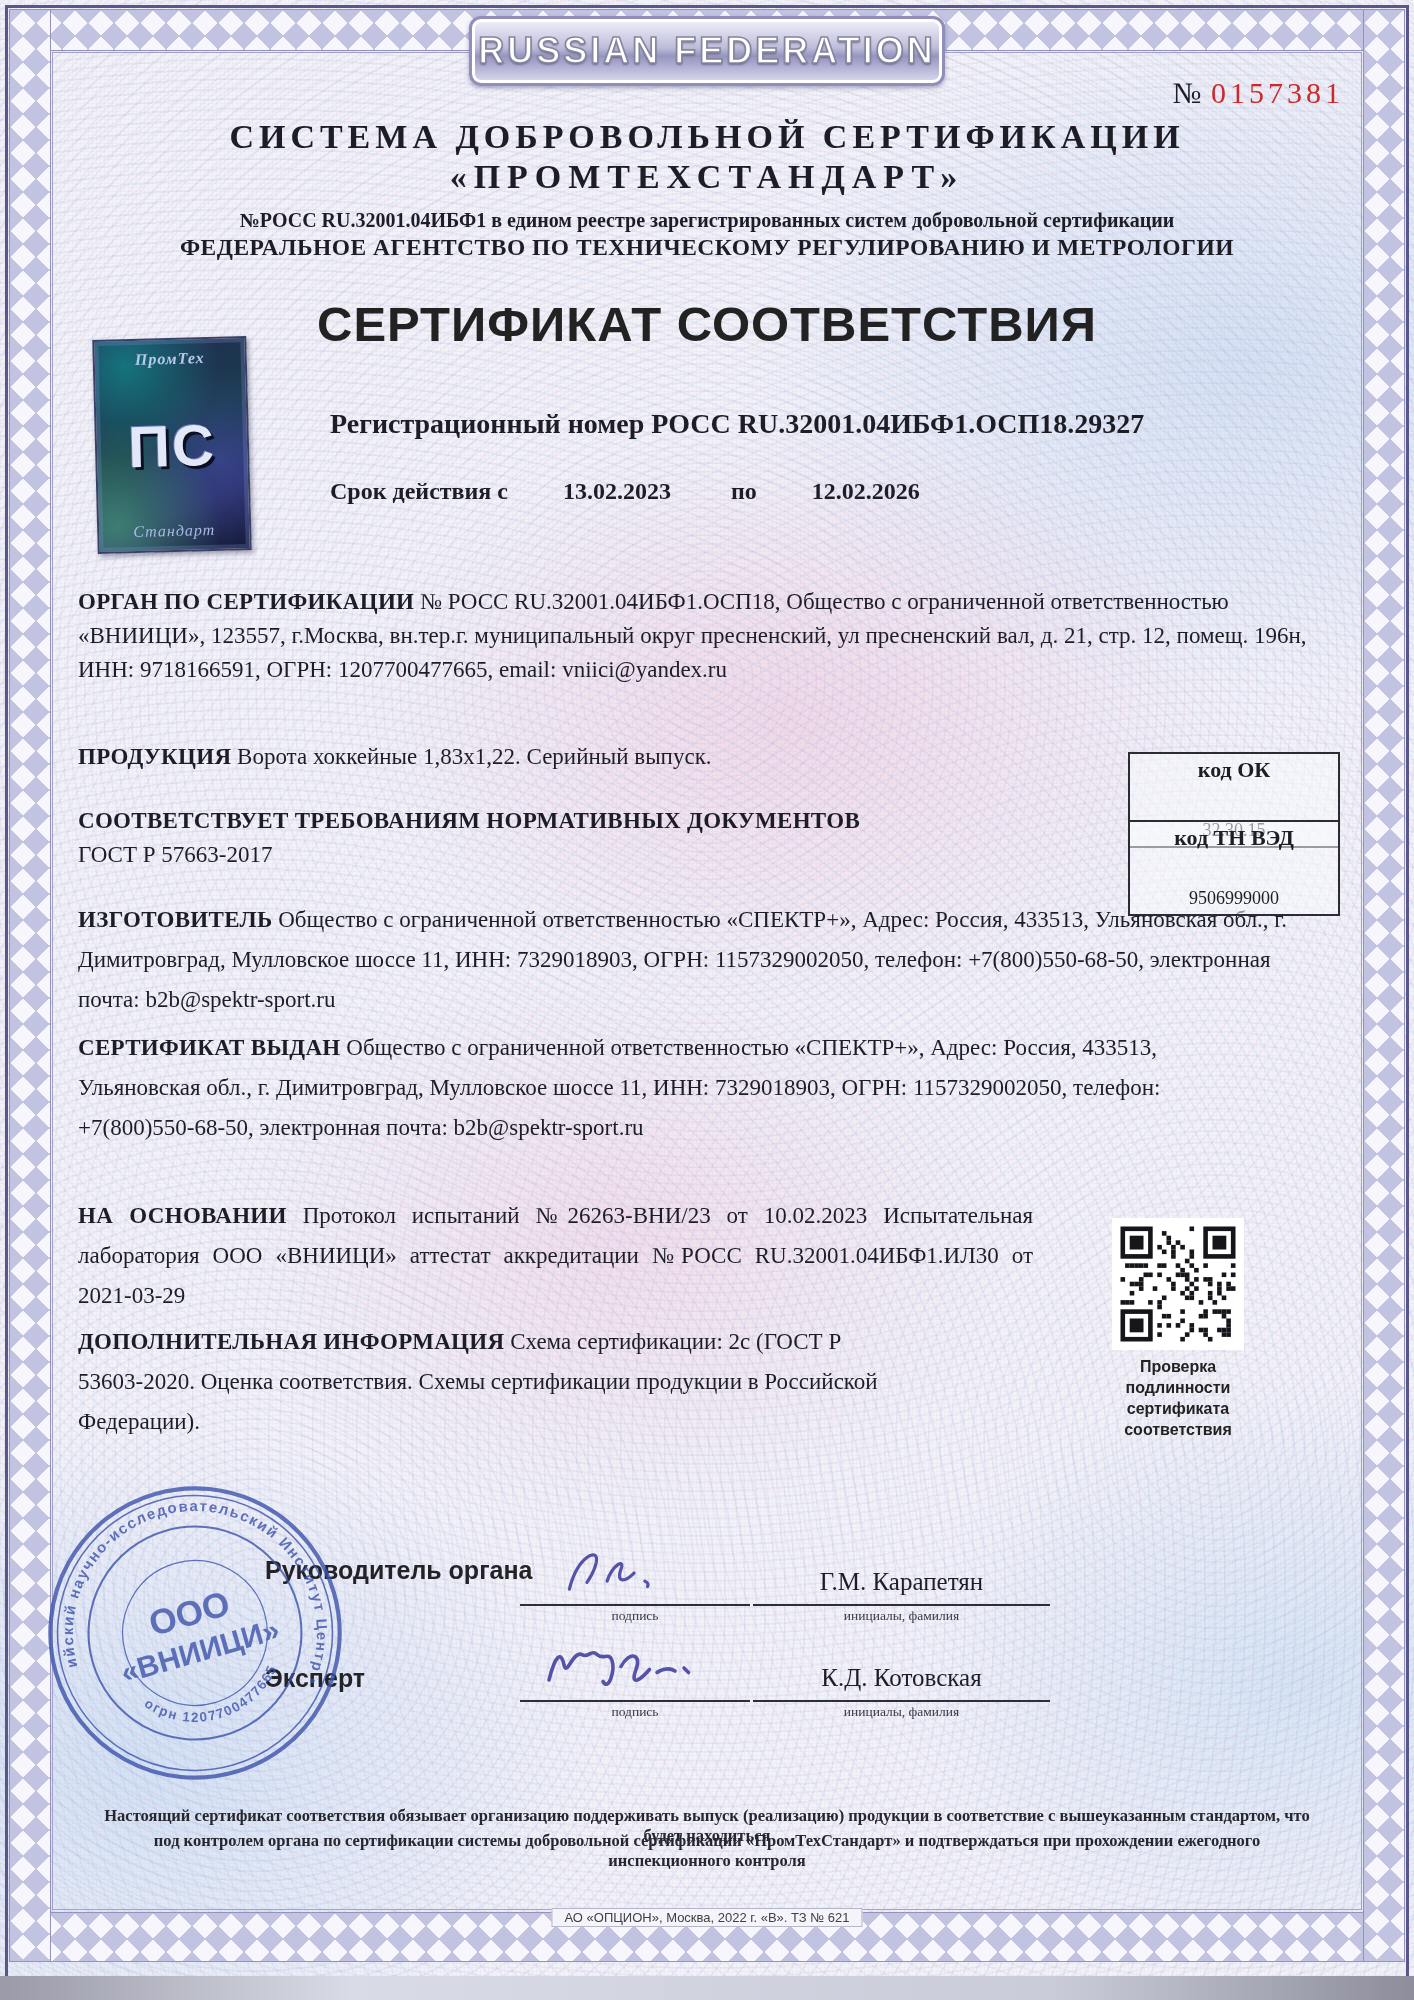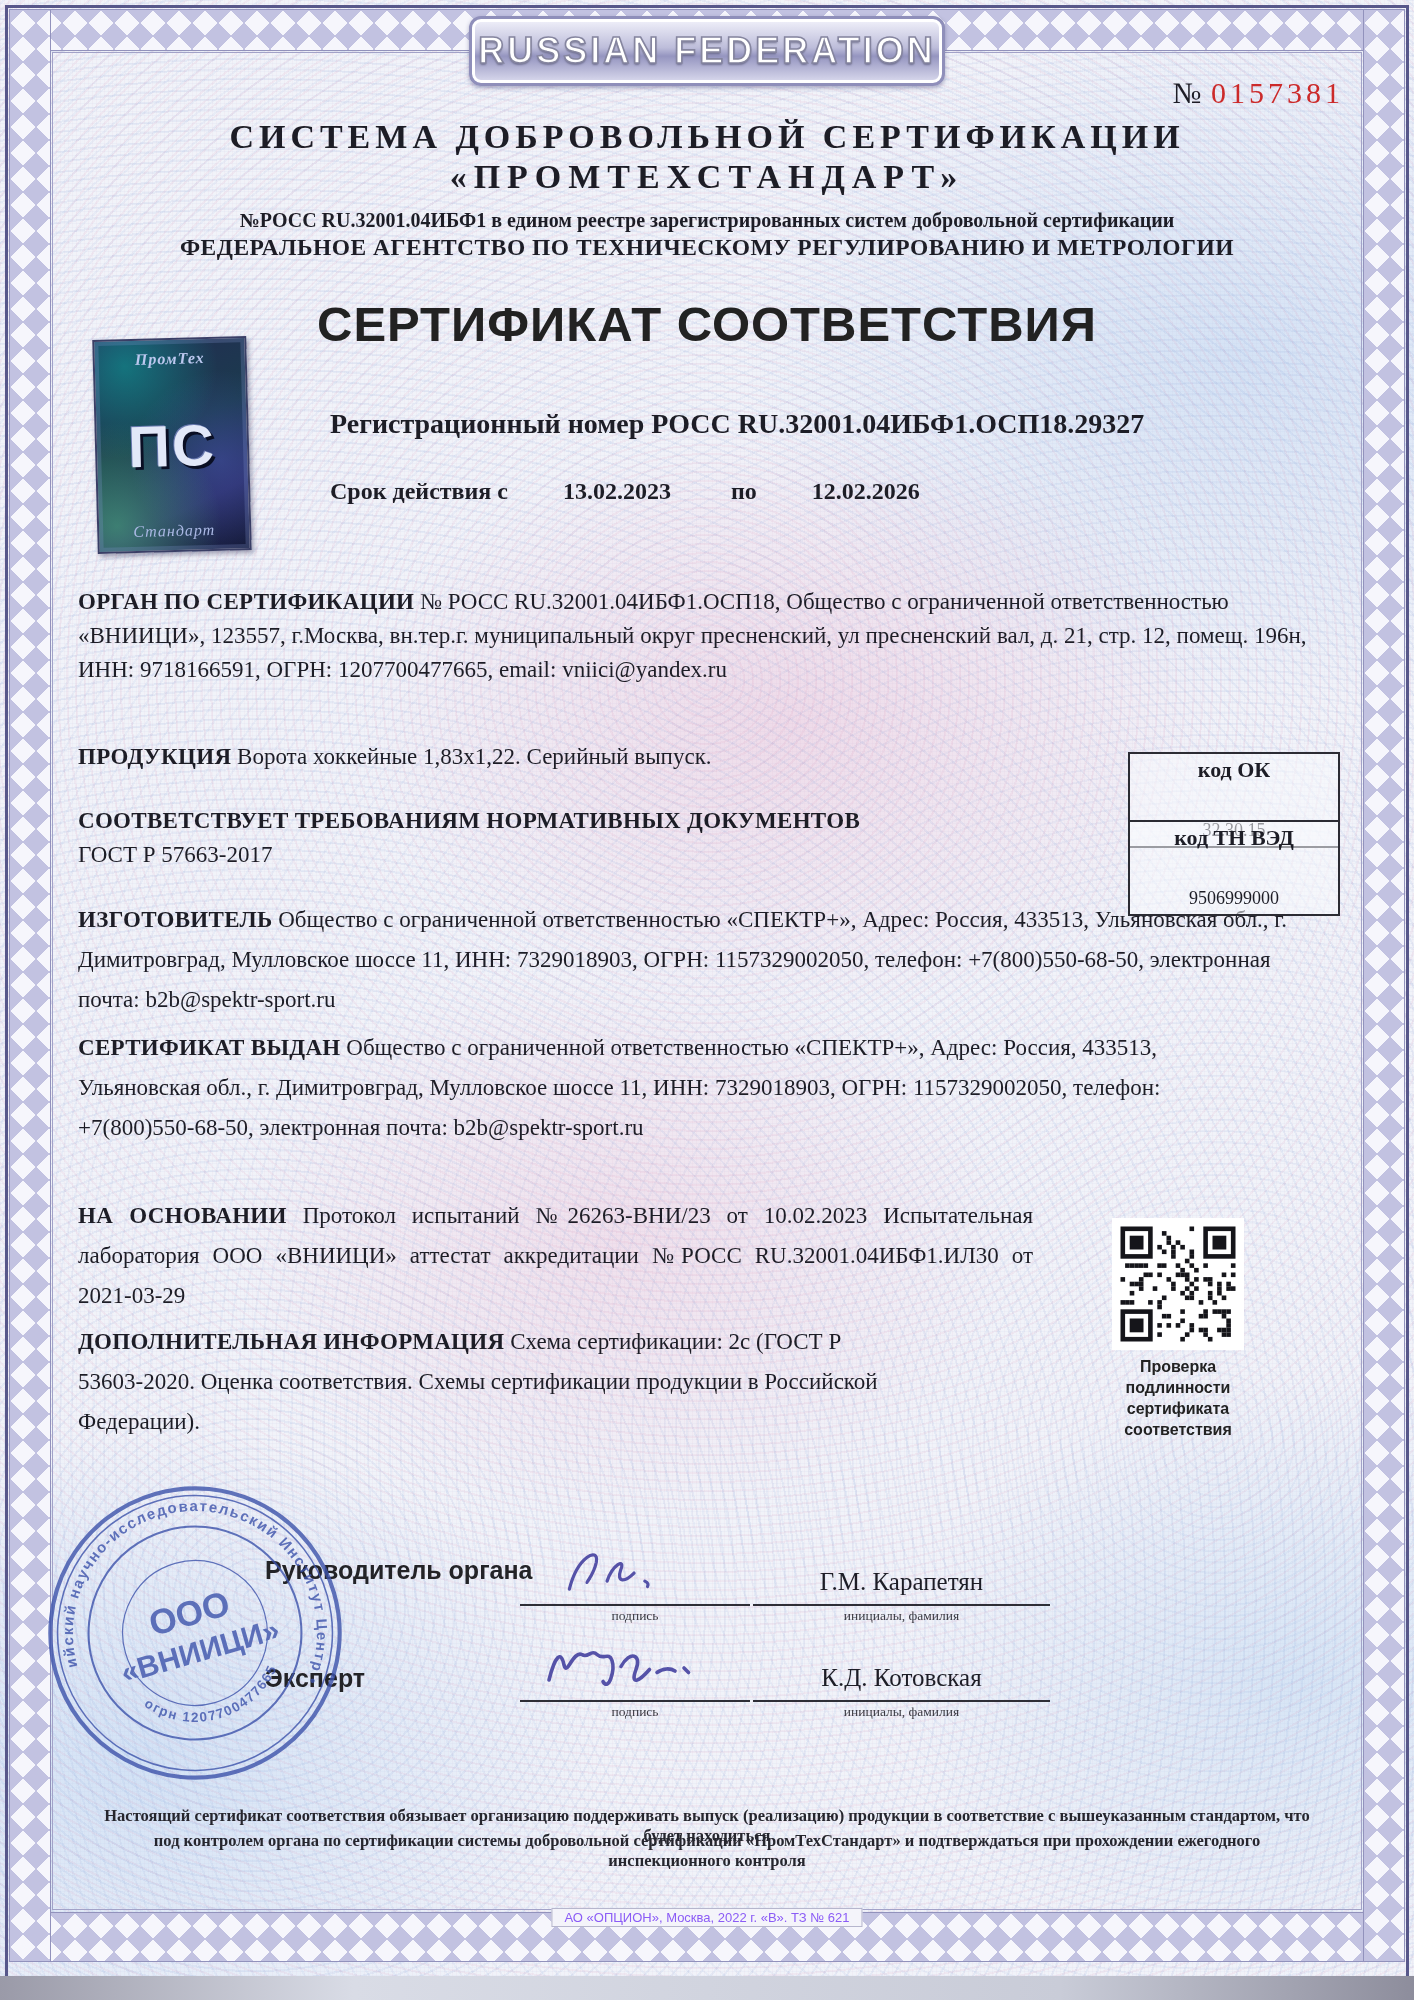--- a/index.html
+++ b/index.html
@@ -105,21 +105,21 @@
   .signame{position:absolute; text-align:center; font-size:25px;}
   #name1{left:753px; top:1568px; width:297px;} #name2{left:753px; top:1664px; width:297px;}
   .sig-svg{position:absolute;}
   #sig1{left:545px; top:1538px;} #sig2{left:535px; top:1632px;}
   
   .stamp{position:absolute; left:40px; top:1478px; width:310px; height:310px; transform:rotate(-16deg); opacity:.8;}
   
   .foot{position:absolute; left:95px; right:95px; text-align:center; font-size:16.5px; font-weight:bold; color:#26262e;}
   #foot1{top:1806px;} #foot2{top:1831px;}
   .print-info{position:absolute; top:1908px; left:50%; transform:translateX(-50%);
-    font-family:"Liberation Sans",sans-serif; font-size:13px; color:#8b5cf6;
+    font-family:"Liberation Sans",sans-serif; font-size:13px; color:#404040;
     background:#f4f4fa; border:1px solid #b6b6cd; padding:1px 12px; white-space:nowrap;}
 </style>
 </head>
 <body>
 
 <div class="page">
 
   <div class="frame-outer"></div>
   <div class="band band-top"></div>
   <div class="band band-bottom"></div>

